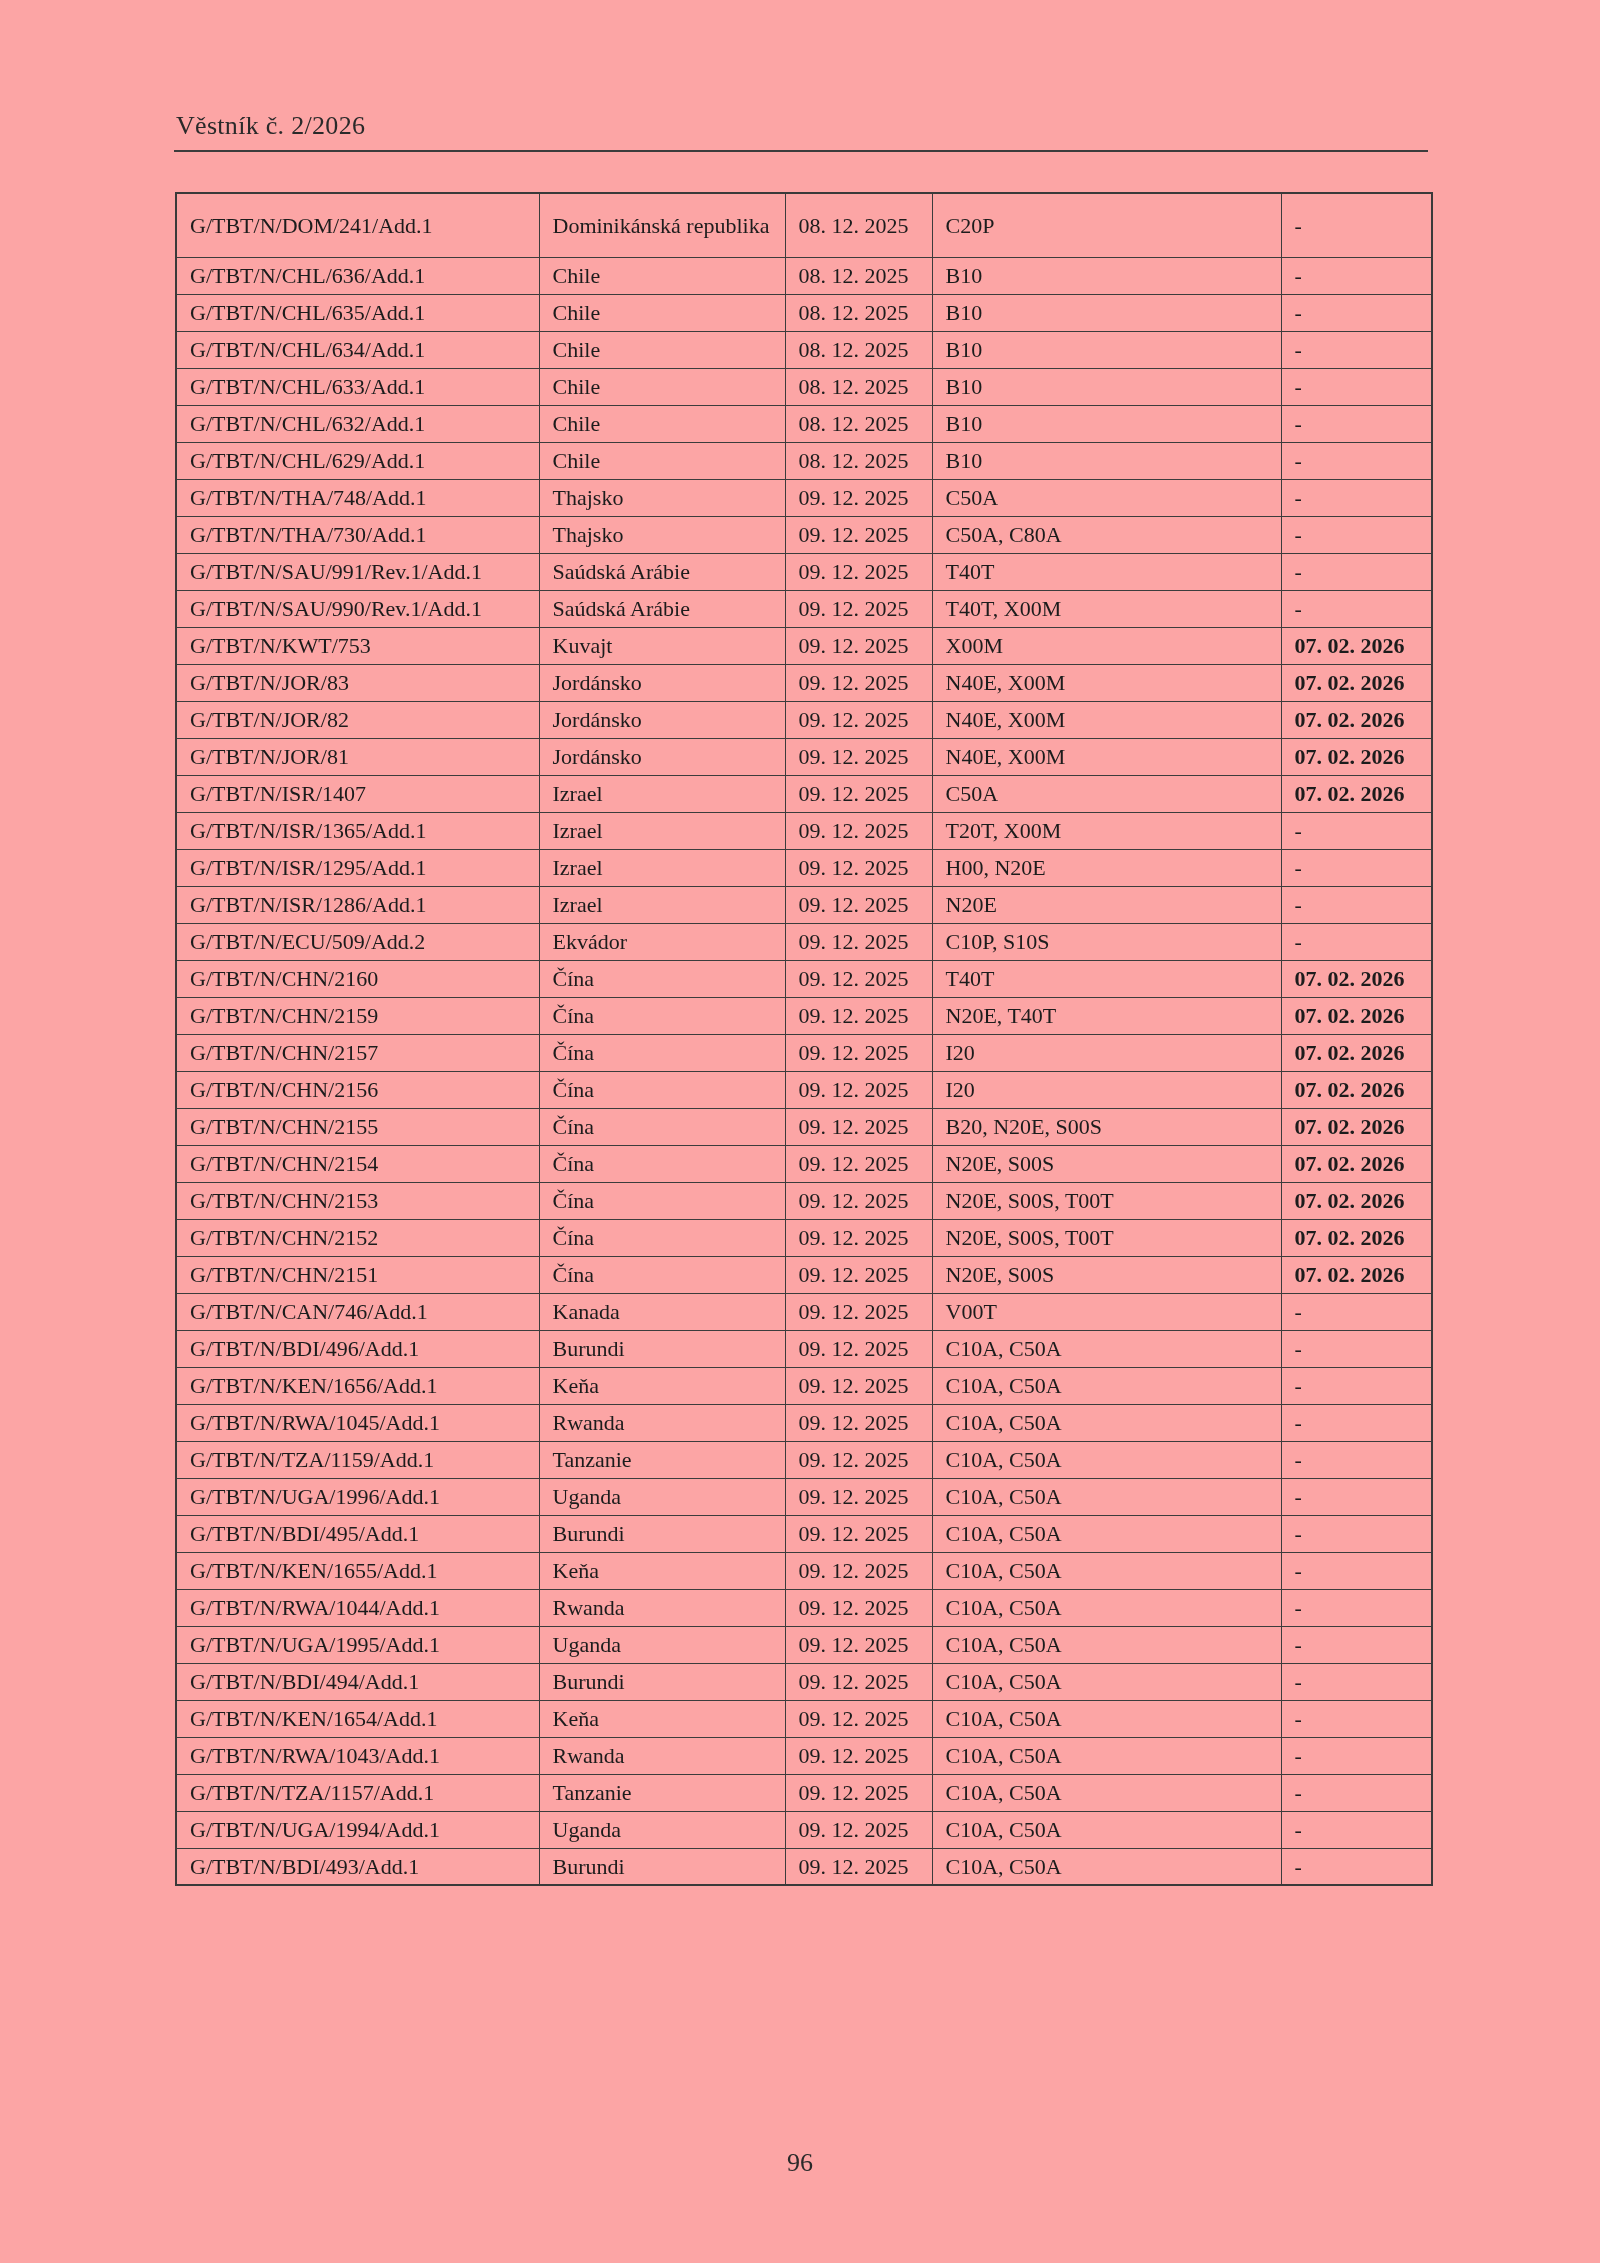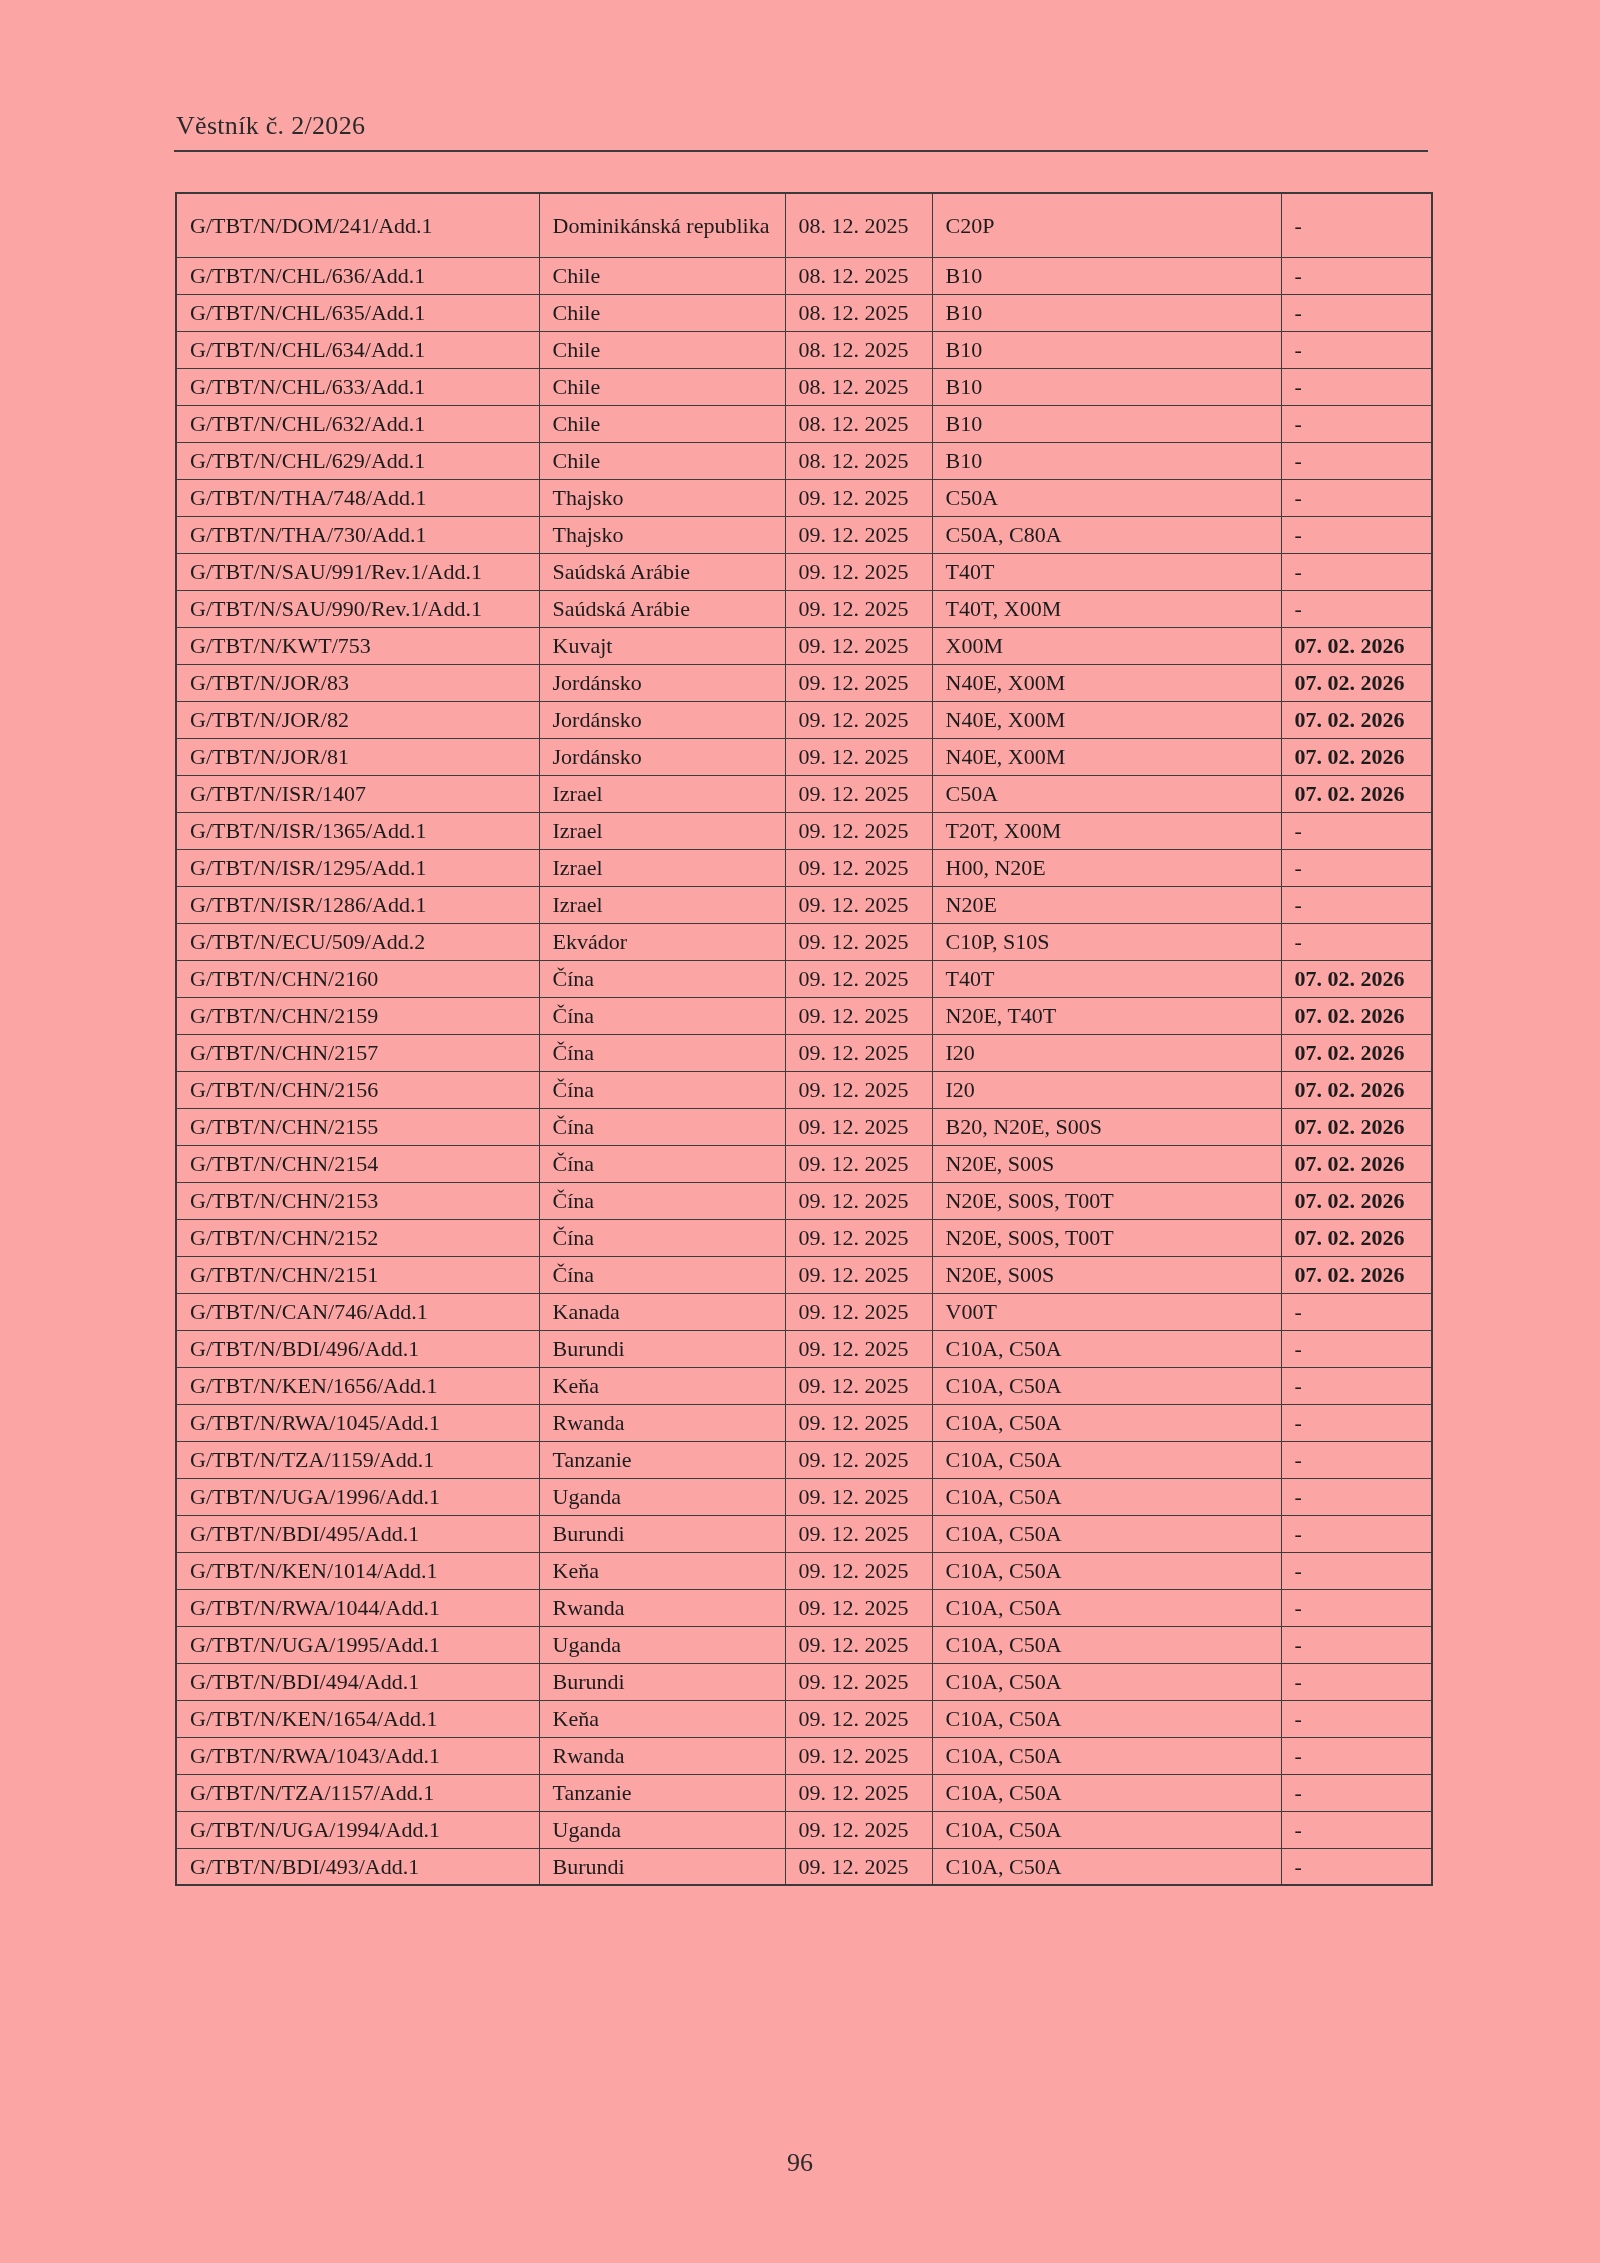--- a/index.html
+++ b/index.html
@@ -334,21 +334,21 @@
           <td class="c5">-</td>
         </tr>
         <tr>
           <td class="c1">G/TBT/N/BDI/495/Add.1</td>
           <td class="c2">Burundi</td>
           <td class="c3">09. 12. 2025</td>
           <td class="c4">C10A, C50A</td>
           <td class="c5">-</td>
         </tr>
         <tr>
-          <td class="c1">G/TBT/N/KEN/1014/Add.1</td>
+          <td class="c1">G/TBT/N/KEN/1655/Add.1</td>
           <td class="c2">Keňa</td>
           <td class="c3">09. 12. 2025</td>
           <td class="c4">C10A, C50A</td>
           <td class="c5">-</td>
         </tr>
         <tr>
           <td class="c1">G/TBT/N/RWA/1044/Add.1</td>
           <td class="c2">Rwanda</td>
           <td class="c3">09. 12. 2025</td>
           <td class="c4">C10A, C50A</td>

